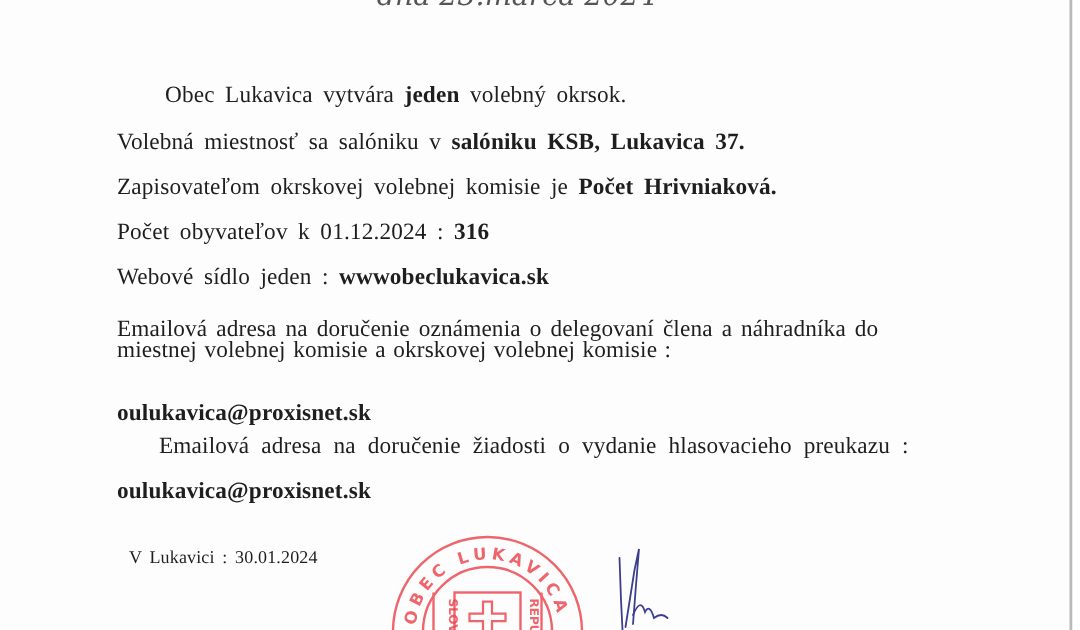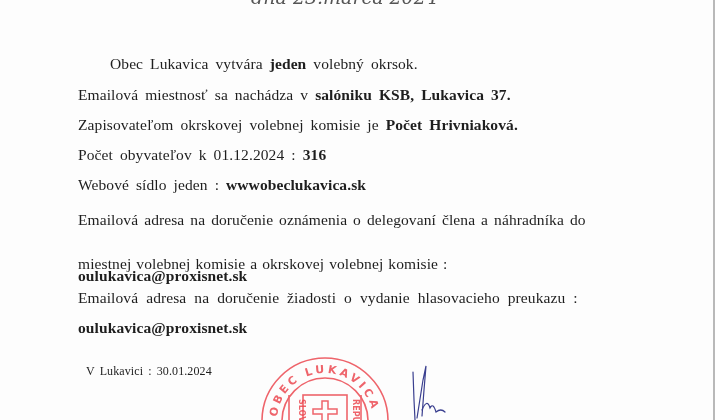--- a/index.html
+++ b/index.html
@@ -28,43 +28,43 @@
     position:absolute; left:78px; font-size:15.5px; white-space:nowrap;
     letter-spacing:0.1px; word-spacing:3px;
   }
   .line b { font-weight:bold; }
   .l1 { top:55px;margin-left:32px; }
   .l2 { top:86px; }
   .l3 { top:116px; }
   .l4 { top:146px; }
   .l5 { top:176px; }
   .l6 { top:211px; word-spacing:2px; }
-  .l7 { top:255px; word-spacing:1px; }
+  .l7 { top:225px; word-spacing:1px; }
   .l8 { top:267px; }
-  .l9 { top:289px; word-spacing:4px; }
+  .l9 { top:289px; word-spacing:4px;margin-left:28px; }
   .l10 { top:319px; }
   .date-line { top:364px; left:86px; font-size:12px; word-spacing:2px; }
   .stamp {
     position:absolute; left:255px; top:351px; width:140px; height:140px;
   }
   .signature {
     position:absolute; left:403px; top:360px; width:60px; height:60px;
   }
 </style>
 </head>
 <body>
 
 <div class="page-edge"></div>
 <div class="page-edge2"></div>
 
 <div class="header-cut"><span>dňa 23.marca 2024</span></div>
 
 <div class="line l1"><span>Obec Lukavica vytvára </span><b>jeden</b><span> volebný okrsok.</span></div>
 
-<div class="line l2"><span>Emailová miestnosť sa nachádza v </span><b>salóniku  KSB, Lukavica  37.</b></div>
+<div class="line l2"><span>Volebná miestnosť sa salóniku v </span><b>salóniku  KSB, Lukavica  37.</b></div>
 
 <div class="line l3"><span>Zapisovateľom okrskovej volebnej komisie je </span><b>Počet  Hrivniaková.</b></div>
 
 <div class="line l4"><span>Počet obyvateľov k 01.12.2024  :  </span><b>316</b></div>
 
 <div class="line l5"><span>Webové sídlo jeden : </span><b>wwwobeclukavica.sk</b></div>
 
 <div class="line l6">Emailová adresa na doručenie oznámenia o delegovaní člena a náhradníka  do</div>
 <div class="line l7">miestnej volebnej komisie a okrskovej volebnej komisie :</div>
 <div class="line l8"><b>oulukavica@proxisnet.sk</b></div>

